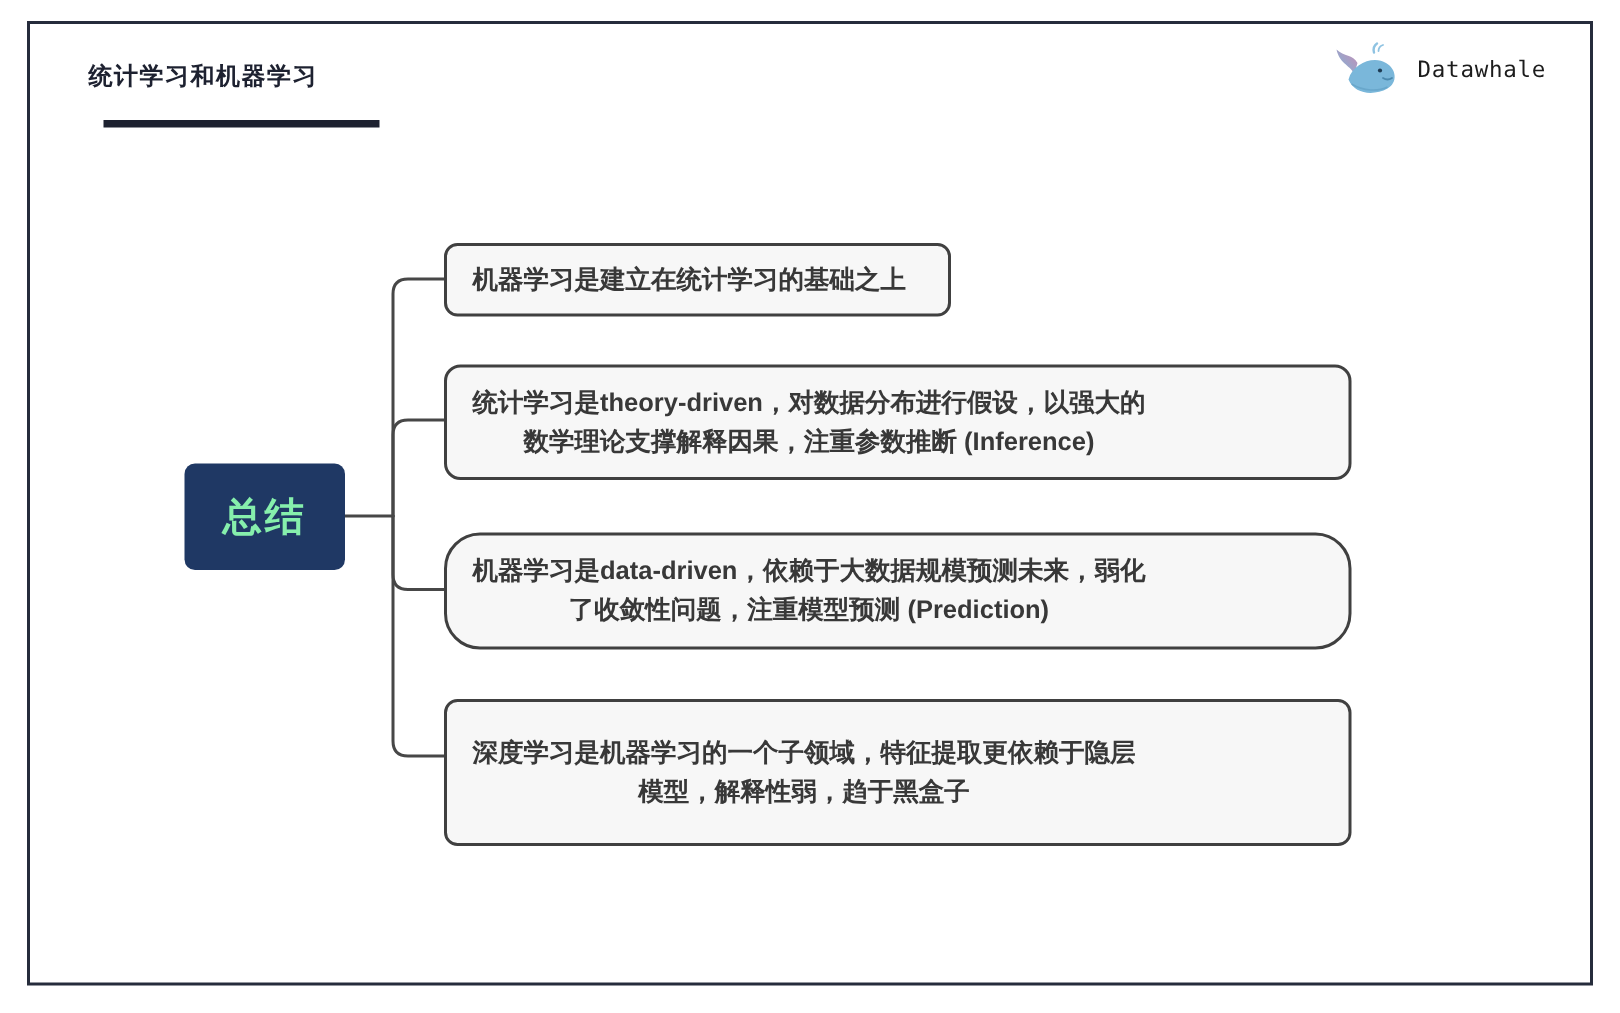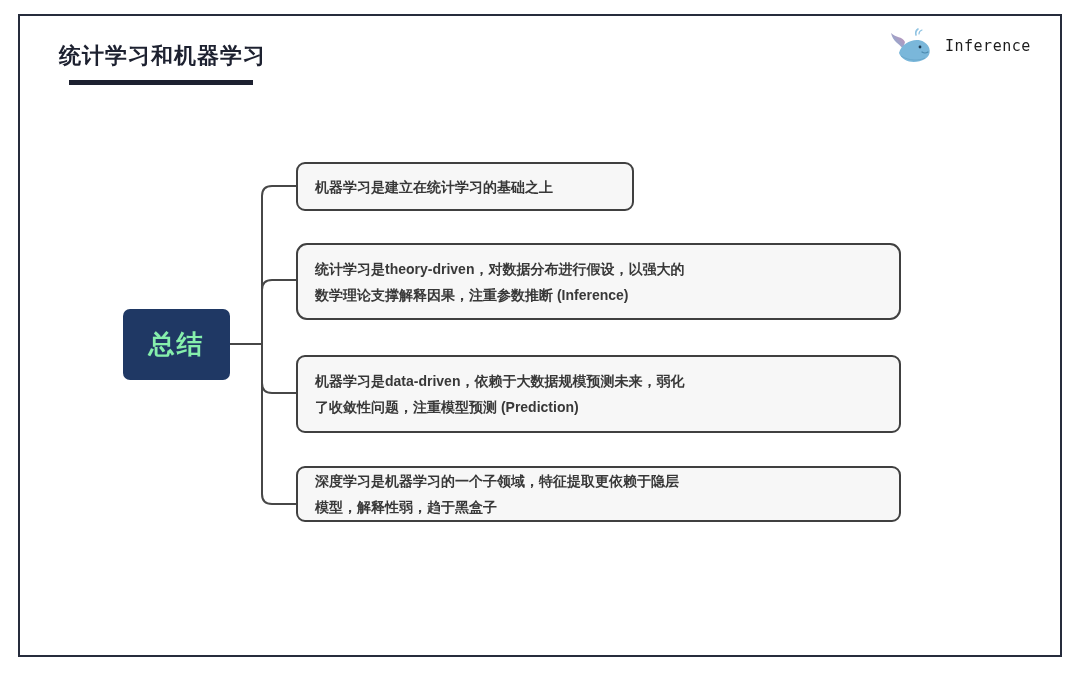--- a/index.html
+++ b/index.html
@@ -7,21 +7,21 @@
     width:1080px;height:675px;position:relative;overflow:hidden;
     font-family:"Liberation Sans","DejaVu Sans",sans-serif;
   }
   .slide{position:absolute;inset:0;background:#ffffff;}
   .frame{
     position:absolute;left:18px;top:14px;width:1044px;height:643px;
     border:2.5px solid #262c3c;background:#ffffff;box-sizing:border-box;
   }
   .page-title{
     position:absolute;left:59px;top:41px;margin:0;
-    font-size:22px;font-weight:bold;color:#1d2130;letter-spacing:1px;
+    font-size:16px;font-weight:bold;color:#1d2130;letter-spacing:1px;
   }
   .title-underline{
     position:absolute;left:69px;top:80px;width:184px;height:5px;background:#1d2130;
   }
   .brand{
     position:absolute;left:889px;top:24px;width:165px;height:44px;
     display:flex;align-items:center;
   }
   .brand svg{flex:0 0 auto;}
   .brand-name{
@@ -32,28 +32,29 @@
   .root-node{
     position:absolute;left:123px;top:309px;width:107px;height:71px;
     background:#1f3864;border-radius:7px;box-sizing:border-box;
     display:flex;align-items:center;justify-content:center;
     color:#86efac;font-size:26px;font-weight:bold;letter-spacing:2px;
   }
   .branch{
     position:absolute;box-sizing:border-box;
     background:#f7f7f7;border:2px solid #404040;border-radius:9px;
     display:flex;align-items:center;
-    color:#383838;font-weight:bold;font-size:14px;line-height:26px;
+    color:#383838;font-weight:bold;font-size:17px;line-height:26px;
     padding:0 14px 0 17px;
+    text-align:center;
   }
   .branch span{white-space:pre-line;}
   .branch-1{left:296px;top:162px;width:338px;height:49px;}
   .branch-2{left:296px;top:243px;width:605px;height:77px;border-radius:11px;}
-  .branch-3{left:296px;top:355px;width:605px;height:78px;}
-  .branch-4{left:296px;top:466px;width:605px;height:56px;}
+  .branch-3{left:296px;top:355px;width:605px;height:78px;border-radius:24px;}
+  .branch-4{left:296px;top:466px;width:605px;height:98px;}
 </style>
 </head>
 <body>
 
 <div class="slide">
   <div class="frame"></div>
 
   <h1 class="page-title">统计学习和机器学习</h1>
   <div class="title-underline"></div>
 
@@ -66,21 +67,21 @@
         </linearGradient>
       </defs>
       <path d="M27 10 q-1 -4 2 -6" fill="none" stroke="#8fc3e2" stroke-width="1.6" stroke-linecap="round"></path>
       <path d="M30 9 q0 -3 3 -4" fill="none" stroke="#8fc3e2" stroke-width="1.2" stroke-linecap="round"></path>
       <path d="M14 24 C10 18 4 17 2 8 C7 13 13 11 16 17 Z" fill="url(#tailg)"></path>
       <path d="M10 28 C13 17 27 12 35 17 C42 21 43 30 36 34 C27 39 14 38 10 28 Z" fill="#7ab7da"></path>
       <path d="M12 31 C20 36 30 36 36 33" fill="none" stroke="#5d9cc2" stroke-width="1" opacity="0.6"></path>
       <circle cx="31" cy="22" r="1.4" fill="#1d3a52"></circle>
       <path d="M33 27 q3 2 6 0" fill="none" stroke="#4a88ad" stroke-width="1.2" stroke-linecap="round"></path>
     </svg>
-    <span class="brand-name">Inference</span>
+    <span class="brand-name">Datawhale</span>
   </div>
 
   <svg class="connectors" viewBox="0 0 1080 675">
     <g fill="none" stroke="#474747" stroke-width="2" stroke-linecap="round">
       <path d="M229 344 H262"></path>
       <path d="M262 344 V196 Q262 186 272 186 H296"></path>
       <path d="M262 344 V290 Q262 280 272 280 H296"></path>
       <path d="M262 344 V383 Q262 393 272 393 H296"></path>
       <path d="M262 344 V494 Q262 504 272 504 H296"></path>
     </g>

